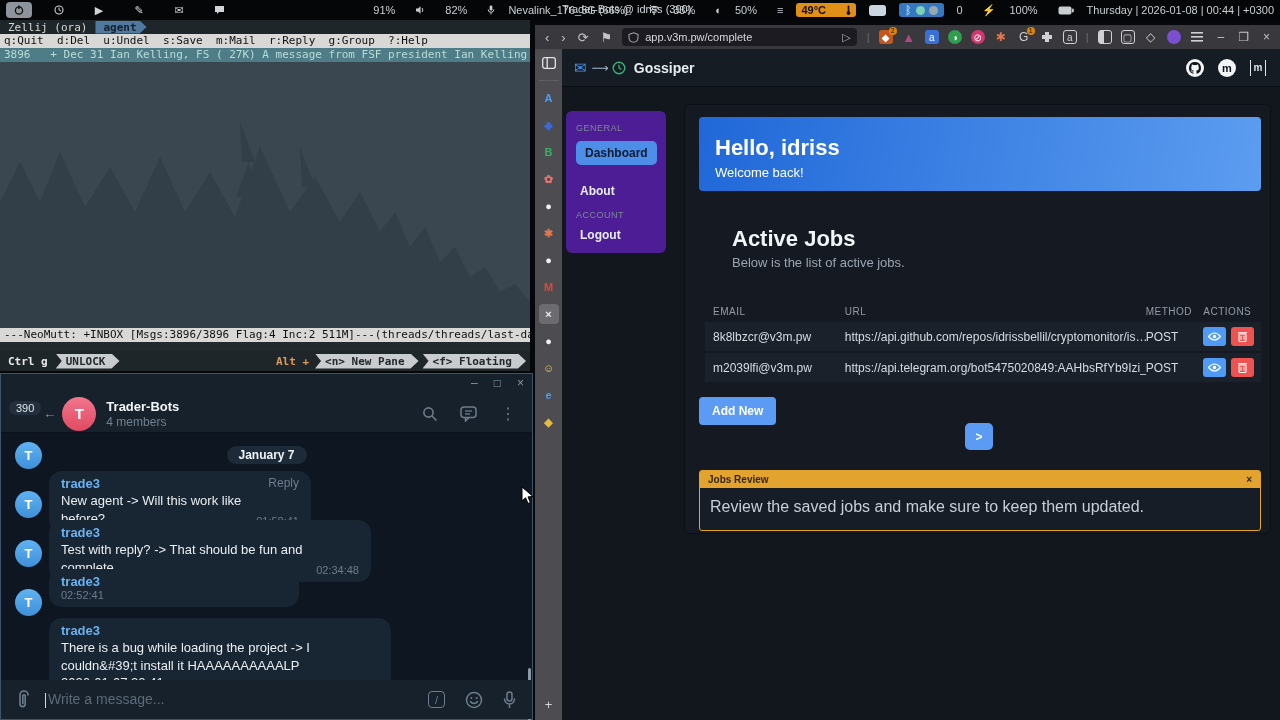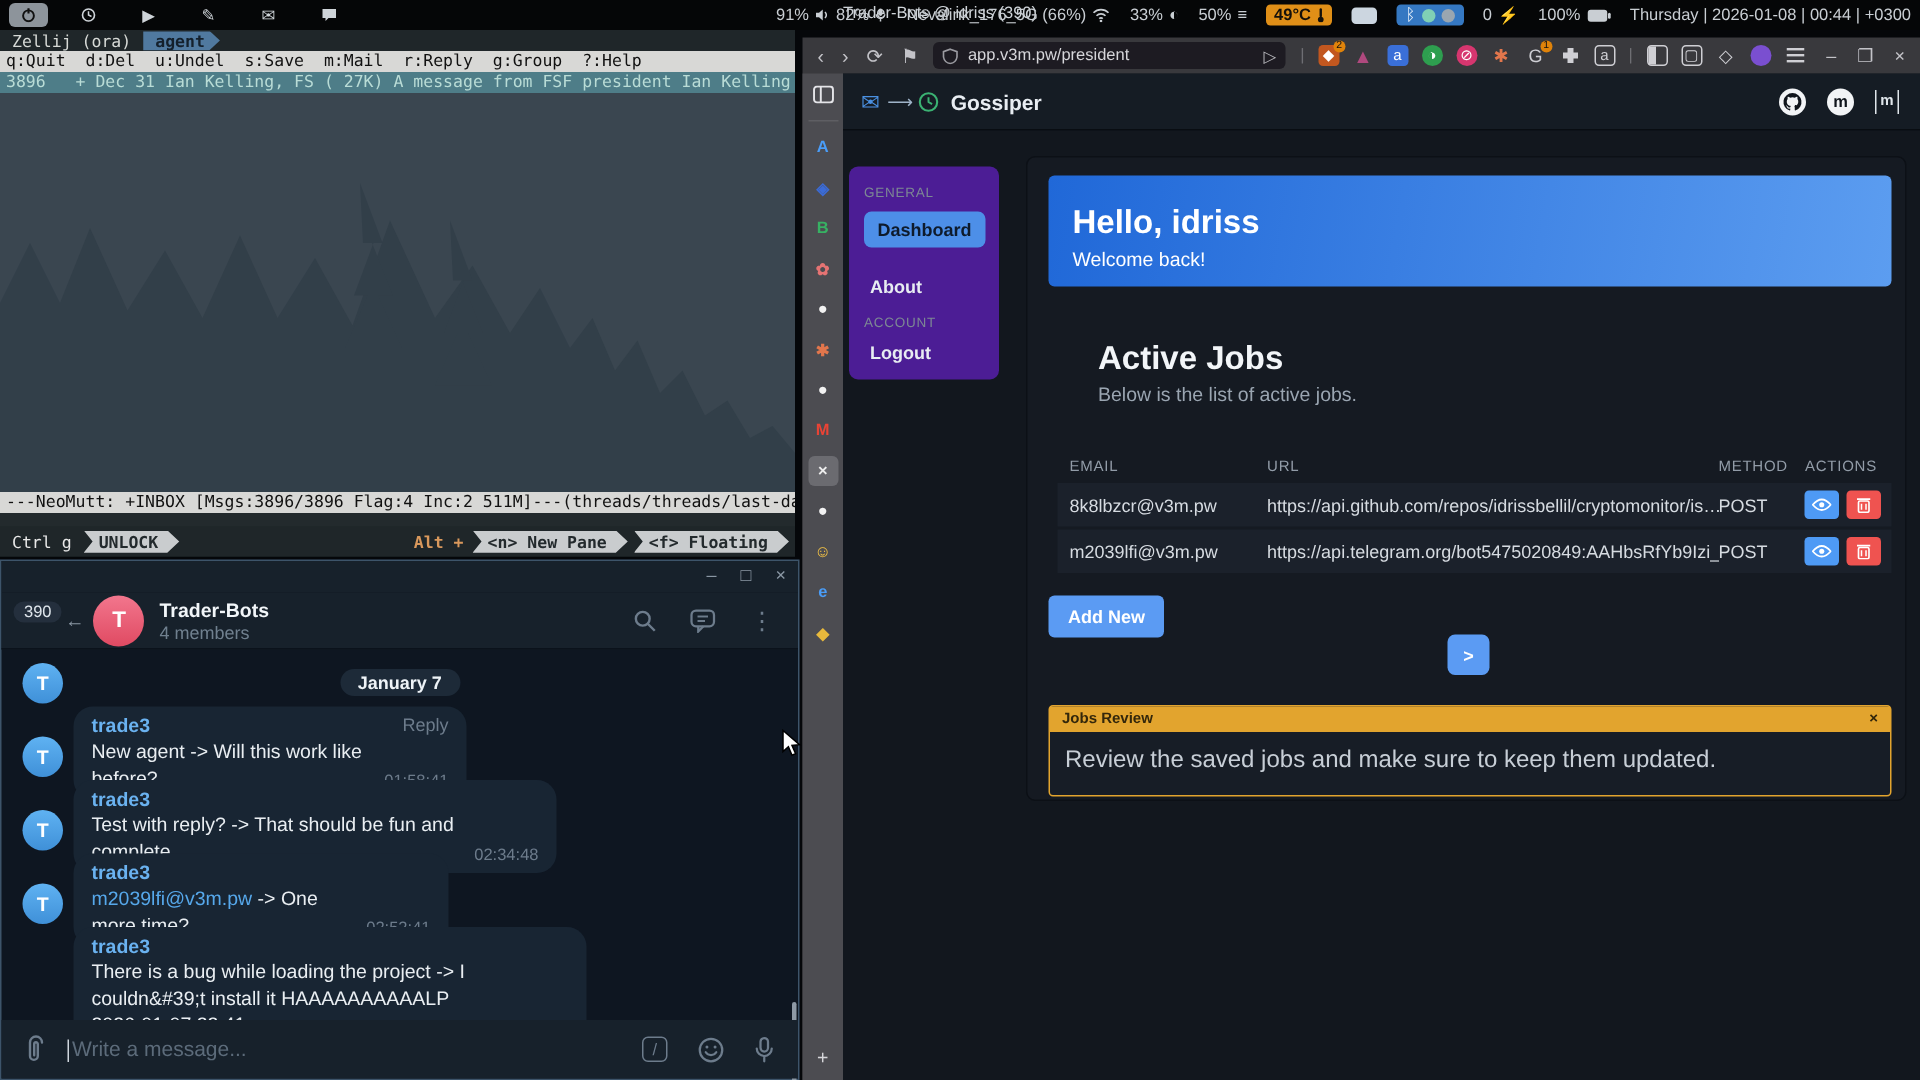--- a/index.html
+++ b/index.html
@@ -9,21 +9,21 @@
 
   
   #topbar { position:absolute; left:0; top:0; width:1280px; height:20px; background:#050607;
             color:#c9ced3; font-size:11px; }
   #topbar .launch { position:absolute; left:6px; top:1px; display:flex; gap:14px; align-items:center; height:18px; }
   .launch .ic { width:26px; height:16px; display:flex; align-items:center; justify-content:center;
                 color:#cfd4d9; font-size:11px; border-radius:4px; }
   .launch .ic.active { background:#8d949b; color:#111; }
   #topbar .wintitle { position:absolute; left:562px; top:3px; color:#cfd4d9; font-size:11px; }
   #topbar .right { position:absolute; right:6px; top:0; height:20px; display:flex; gap:13px; align-items:center; }
-  .seg { display:flex; gap:4px; align-items:center; white-space:nowrap; }
+  .seg { display:flex; gap:20px; align-items:center; white-space:nowrap; }
   .pill-temp { background:#e08f17; color:#14100a; border-radius:3px; padding:1px 5px; font-weight:bold; }
   .swatch { width:17px; height:11px; background:#ccd6e0; border-radius:3px; }
   .pill-bt { background:#3578c2; color:#eaf2fa; border-radius:3px; padding:1px 6px; display:flex; gap:4px; align-items:center; }
   .dotb { width:9px; height:9px; border-radius:50%; display:inline-block; }
 
   
   #term { position:absolute; left:0; top:20px; width:530px; height:351px; background:#1f2629;
           font-family:"DejaVu Sans Mono", monospace; font-size:11px; }
   #zj-top { position:absolute; left:0; top:0; width:100%; height:14px; background:#1f2629;
             color:#d6d9d6; display:flex; align-items:center; gap:8px; padding-left:8px; }
@@ -32,21 +32,21 @@
   #mutt-help { position:absolute; left:0; top:14px; width:100%; height:14px; background:#d8d8d6; color:#111;
                line-height:14px; padding-left:4px; white-space:pre; }
   #mutt-sel { position:absolute; left:0; top:28px; width:100%; height:28px; background:#4e7d88; color:#b9dcd6;
               line-height:14px; padding-left:4px; white-space:pre; }
   #term-body { position:absolute; left:0; top:42px; width:100%; height:266px; background:#3a4650; overflow:hidden; }
   #mutt-status { position:absolute; left:0; top:308px; width:100%; height:14px; background:#d8d8d6; color:#111;
                  line-height:14px; padding-left:4px; white-space:pre; overflow:hidden; }
   #zj-gap { position:absolute; left:0; top:322px; width:100%; height:9px; background:#232a2d; }
   #zj-bottom { position:absolute; left:0; top:331px; width:100%; height:20px; background:#1f2629; display:flex;
                align-items:center; color:#e8e8e8; }
-  .zj-key { font-weight:normal; padding:0 8px; }
+  .zj-key { font-weight:bold; padding:0 8px; }
   .zj-arrow { background:#c9ccce; color:#232a2d; font-weight:bold; height:15px; line-height:15px;
               padding:0 14px 0 10px; margin-right:4px;
               clip-path:polygon(0 0, calc(100% - 8px) 0, 100% 50%, calc(100% - 8px) 100%, 0 100%, 6px 50%); }
   .zj-alt { color:#d9985c; font-weight:bold; margin:0 6px 0 auto; }
 
   
   #chat { position:absolute; left:0; top:373px; width:533px; height:347px; background:#0e1621;
           border:1px solid rgba(120,160,195,.45); color:#e9eef2; font-size:13px; }
   #chat-titlebar { position:absolute; left:0; top:0; width:100%; height:21px; background:#17212b; }
   #chat-titlebar .winbtns { position:absolute; right:8px; top:2px; display:flex; gap:16px; color:#8a97a4; font-size:12px; }
@@ -329,21 +329,20 @@
           <span class="mtime">02:34:48</span>
         </div>
       </div>
     </div>
 
     <div class="msg" style="left:0; top:136px;">
       <span class="avatar">T</span>
       <div class="bubble" style="width:250px;">
         <div class="mname">trade3</div>
         <div style="display:flex; align-items:flex-end; gap:8px;">
-          <span class="mtext"><span class="mlink">m2039lfi@v3m.pw</span><span> -&gt; One more time?</span></span>
           <span class="mtime">02:52:41</span>
         </div>
       </div>
     </div>
 
     <div class="msg" style="left:0; top:185px;">
       <span class="avatar">T</span>
       <div class="bubble" style="width:342px;">
         <div class="mname">trade3</div>
         <div style="display:flex; align-items:flex-end; gap:8px;">
@@ -384,21 +383,21 @@
     <span class="bnav">
       <span>‹</span>
       <span>›</span>
       <span>⟳</span>
       <span>⚑</span>
     </span>
     <span id="urlbar">
       <svg width="11" height="11" viewBox="0 0 11 11">
           <path d="M5.5 0.8 L10 2.4 V6 a5 5 0 0 1 -4.5 4.3 A5 5 0 0 1 1 6 V2.4 Z" fill="none" stroke="#9a9aa0" stroke-width="1.1"></path>
         </svg>
-      <span>app.v3m.pw/president</span>
+      <span>app.v3m.pw/complete</span>
       <span class="send">▷</span>
     </span>
     <span class="extrow">
       <span style="color:#6e6e73">|</span>
       <span class="ext" style="background:#c2571f">◆<span class="mini">2</span></span>
       <span class="ext" style="color:#b0497e; font-size:13px;">▲</span>
       <span class="ext" style="background:#3a6fd8">a</span>
       <span class="ext" style="background:#2e9e4f; border-radius:50%;">◑</span>
       <span class="ext" style="background:#d6366f; border-radius:50%;">⊘</span>
       <span class="ext" style="color:#e2764c; font-size:12px;">✱</span>

